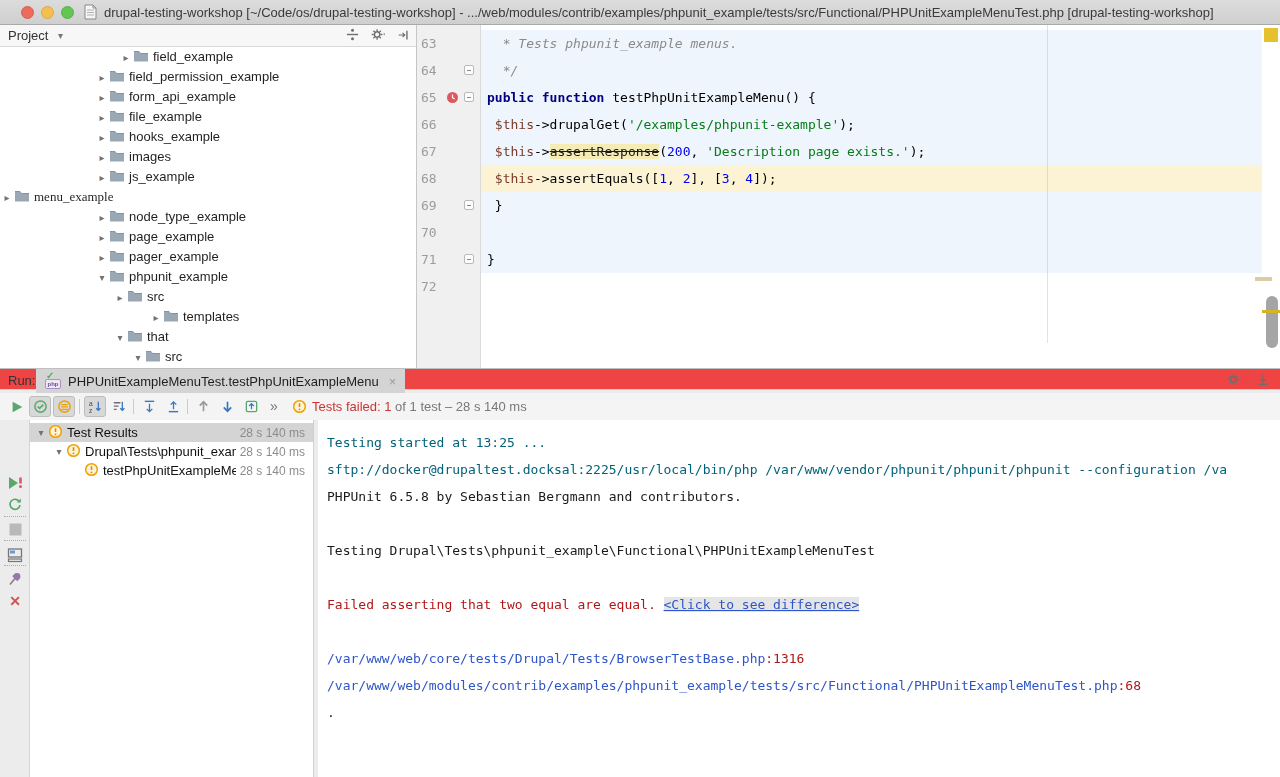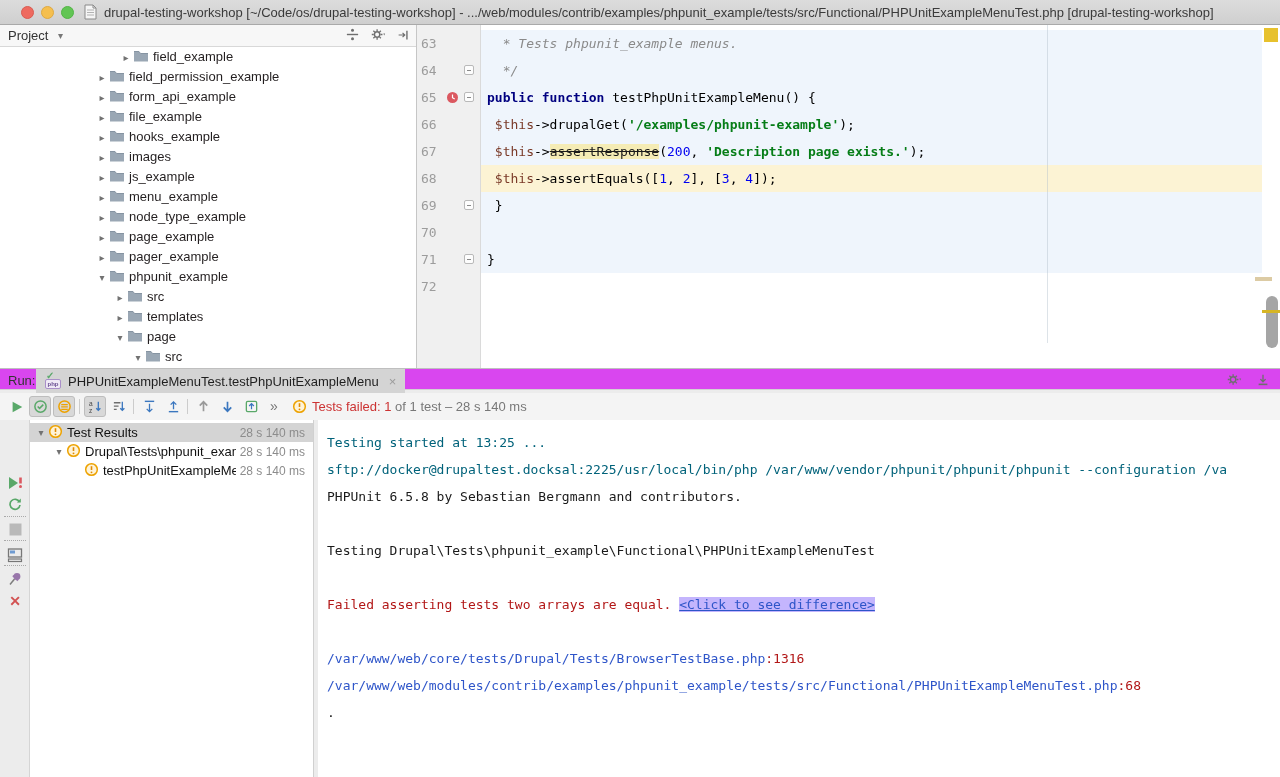--- a/index.html
+++ b/index.html
@@ -42,32 +42,32 @@
   .line-num  { position:absolute; left:4px; width:26px; height:27px; line-height:27px;
                font-family:"DejaVu Sans Mono",monospace; font-size:13px; color:#9c9c9c; }
   .fold-mark { position:absolute; left:47px; width:10px; height:10px; border:1px solid #b9b9b9;
                border-radius:2px; background:#fdfdfd; }
   .fold-mark::after{ content:""; position:absolute; left:2px; top:4px; width:4px; height:1px; background:#8a8a8a; }
   .gut-fail  { position:absolute; left:29px; }
   .c-com { color:#8a8a8a; font-style:italic; }
   .c-kw  { color:#000080; font-weight:bold; }
   .c-pln { color:#000; }
   .c-var { color:#7a3a28; }
-  .c-str { color:#067d17; font-weight:bold; }
+  .c-str { color:#067d17; font-weight:normal; }
   .c-num { color:#0000f0;margin-top:16px; }
   .c-dep { color:#1a1a1a; text-decoration:line-through; background:#f5ecb5; }
   .stripe { position:absolute; left:845px; top:0; width:18px; height:343px; background:#fff; }
   .stripe-warn { position:absolute; left:847px; top:3px; width:14px; height:14px; background:#e7c12d; }
   .stripe-tick { position:absolute; left:838px; top:252px; width:17px; height:4px; background:#dcCBa4; background:#dccba4; }
   .sb-thumb { position:absolute; left:849px; top:271px; width:12px; height:52px; border-radius:6px; background:#a5a5a5; }
   .sb-mark  { position:absolute; left:845px; top:285px; width:18px; height:3px; background:#d6b525; }
 
   
   .run-panel { position:absolute; left:0; top:368px; width:1280px; height:409px; background:#ececec; border-top:1px solid #bfbfbf; }
-  .tab-row { position:absolute; left:0; top:0; width:1280px; height:21px; background:#d946ef; border-bottom:1px solid #d2d2d2; }
+  .tab-row { position:absolute; left:0; top:0; width:1280px; height:21px; background:#ef4444; border-bottom:1px solid #d2d2d2; }
   .run-label { position:absolute; left:8px; top:0; line-height:24px; color:#333; }
   .run-tab { position:absolute; left:36px; top:0; height:24px; background:#d4d4d4; display:flex; align-items:center; padding:0 9px; gap:6px; }
   .run-tab .tab-title { color:#1f1f1f; }
   .tab-close { color:#9b9b9b; font-size:13px; margin-left:4px; }
   .php-ico { position:relative; width:17px; height:16px; }
   .php-ico .box { position:absolute; left:0; bottom:0; width:16px; height:10px; background:#efe9f6;
                   border:1px solid #a98fc9; border-radius:2px; font-size:6px; line-height:8px; text-align:center;
                   color:#6a4f93; font-weight:bold; font-family:"Liberation Sans",sans-serif; }
   .php-ico .chk { position:absolute; left:1px; top:-3px; color:#59a869; font-size:10px; font-weight:bold; }
   .tabbar-icons { position:absolute; right:10px; top:0; height:24px; display:flex; align-items:center; gap:14px; }
@@ -96,21 +96,21 @@
   .tt-row .tt-time { flex:0 0 auto; color:#8c8c8c; font-size:12px; padding:0 8px 0 4px; }
   .warn-ico { flex:0 0 15px; }
 
   .console { position:absolute; left:318px; top:51px; width:962px; height:358px; background:#fff;
              font-family:"DejaVu Sans Mono",monospace; font-size:13px; padding:9px 0 0 9px; }
   .con-line { height:27px; line-height:27px; white-space:pre; }
   .s-sys { color:#00627a; }
   .s-pln { color:#1a1a1a; }
   .s-err { color:#b21717; }
   .s-link { color:#2e55c9; }
-  .s-linkhl { color:#2e55c9; text-decoration:underline; background:#c4b5fd; }
+  .s-linkhl { color:#2e55c9; text-decoration:underline; background:#e5e5e5; }
   .right-strip { position:absolute; right:6px; top:51px; width:22px; height:358px; }
 </style>
 </head>
 <body>
 
 <div class="app">
 
   <div class="titlebar">
     <span class="tl red"></span>
     <span class="tl yel"></span>
@@ -174,21 +174,21 @@
               <path d="M1 2.5h5l1.5 2H15" fill="none" stroke="#8694a2"></path>
             </svg></span><span class="lbl">hooks_example</span></div>
         <div class="tree-row" style="padding-left: 95px;"><span class="chev">▸</span><span><svg class="folder-ico" width="16" height="13" viewBox="0 0 16 13">
               <path d="M1 2.5h5l1.5 2H15v8H1z" fill="#9aa7b4"></path>
               <path d="M1 2.5h5l1.5 2H15" fill="none" stroke="#8694a2"></path>
             </svg></span><span class="lbl">images</span></div>
         <div class="tree-row" style="padding-left: 95px;"><span class="chev">▸</span><span><svg class="folder-ico" width="16" height="13" viewBox="0 0 16 13">
               <path d="M1 2.5h5l1.5 2H15v8H1z" fill="#9aa7b4"></path>
               <path d="M1 2.5h5l1.5 2H15" fill="none" stroke="#8694a2"></path>
             </svg></span><span class="lbl">js_example</span></div>
-        <div class="tree-row" style="padding-left: 95px;"><span class="chev">▸</span><span><svg class="folder-ico" width="16" height="13" viewBox="0 0 16 13">
+        <div class="tree-row" style=" font-family: Liberation Serif, serif;"><span class="chev">▸</span><span><svg class="folder-ico" width="16" height="13" viewBox="0 0 16 13">
               <path d="M1 2.5h5l1.5 2H15v8H1z" fill="#9aa7b4"></path>
               <path d="M1 2.5h5l1.5 2H15" fill="none" stroke="#8694a2"></path>
             </svg></span><span class="lbl">menu_example</span></div>
         <div class="tree-row" style="padding-left: 95px;"><span class="chev">▸</span><span><svg class="folder-ico" width="16" height="13" viewBox="0 0 16 13">
               <path d="M1 2.5h5l1.5 2H15v8H1z" fill="#9aa7b4"></path>
               <path d="M1 2.5h5l1.5 2H15" fill="none" stroke="#8694a2"></path>
             </svg></span><span class="lbl">node_type_example</span></div>
         <div class="tree-row" style="padding-left: 95px;"><span class="chev">▸</span><span><svg class="folder-ico" width="16" height="13" viewBox="0 0 16 13">
               <path d="M1 2.5h5l1.5 2H15v8H1z" fill="#9aa7b4"></path>
               <path d="M1 2.5h5l1.5 2H15" fill="none" stroke="#8694a2"></path>
@@ -198,28 +198,28 @@
               <path d="M1 2.5h5l1.5 2H15" fill="none" stroke="#8694a2"></path>
             </svg></span><span class="lbl">pager_example</span></div>
         <div class="tree-row" style="padding-left: 95px;"><span class="chev">▾</span><span><svg class="folder-ico" width="16" height="13" viewBox="0 0 16 13">
               <path d="M1 2.5h5l1.5 2H15v8H1z" fill="#9aa7b4"></path>
               <path d="M1 2.5h5l1.5 2H15" fill="none" stroke="#8694a2"></path>
             </svg></span><span class="lbl">phpunit_example</span></div>
         <div class="tree-row" style="padding-left: 113px;"><span class="chev">▸</span><span><svg class="folder-ico" width="16" height="13" viewBox="0 0 16 13">
               <path d="M1 2.5h5l1.5 2H15v8H1z" fill="#9aa7b4"></path>
               <path d="M1 2.5h5l1.5 2H15" fill="none" stroke="#8694a2"></path>
             </svg></span><span class="lbl">src</span></div>
-        <div class="tree-row" style="padding-left: 113px;"><span class="chev">▸</span><span><svg class="folder-ico" width="16" height="13" viewBox="0 0 16 13">
+        <div class="tree-row" style="padding-left: 113px; margin-left: 36px;"><span class="chev">▸</span><span><svg class="folder-ico" width="16" height="13" viewBox="0 0 16 13">
               <path d="M1 2.5h5l1.5 2H15v8H1z" fill="#9aa7b4"></path>
               <path d="M1 2.5h5l1.5 2H15" fill="none" stroke="#8694a2"></path>
             </svg></span><span class="lbl">templates</span></div>
         <div class="tree-row" style="padding-left: 113px;"><span class="chev">▾</span><span><svg class="folder-ico" width="16" height="13" viewBox="0 0 16 13">
               <path d="M1 2.5h5l1.5 2H15v8H1z" fill="#9aa7b4"></path>
               <path d="M1 2.5h5l1.5 2H15" fill="none" stroke="#8694a2"></path>
-            </svg></span><span class="lbl">page</span></div>
+            </svg></span><span class="lbl">that</span></div>
         <div class="tree-row" style="padding-left: 131px;"><span class="chev">▾</span><span><svg class="folder-ico" width="16" height="13" viewBox="0 0 16 13">
               <path d="M1 2.5h5l1.5 2H15v8H1z" fill="#9aa7b4"></path>
               <path d="M1 2.5h5l1.5 2H15" fill="none" stroke="#8694a2"></path>
             </svg></span><span class="lbl">src</span></div>
       </div>
   </div>
 
   <div class="editor">
     <div class="bg-blue"></div>
     <div class="bg-yellow"></div>
@@ -438,21 +438,21 @@
       </div>
     <div class="tt-divider"></div>
 
     <div class="console" id="console-out">
         <div class="con-line"><span class="s-sys">Testing started at 13:25 ...</span></div>
         <div class="con-line"><span class="s-sys">sftp://docker@drupaltest.docksal:2225/usr/local/bin/php /var/www/vendor/phpunit/phpunit/phpunit --configuration /va</span></div>
         <div class="con-line"><span class="s-pln">PHPUnit 6.5.8 by Sebastian Bergmann and contributors.</span></div>
         <div class="con-line">&nbsp;</div>
         <div class="con-line"><span class="s-pln">Testing Drupal\Tests\phpunit_example\Functional\PHPUnitExampleMenuTest</span></div>
         <div class="con-line">&nbsp;</div>
-        <div class="con-line"><span class="s-err">Failed asserting tests two arrays are equal. </span><span class="s-linkhl">&lt;Click to see difference&gt;</span></div>
+        <div class="con-line"><span class="s-err">Failed asserting that two equal are equal. </span><span class="s-linkhl">&lt;Click to see difference&gt;</span></div>
         <div class="con-line">&nbsp;</div>
         <div class="con-line"><span class="s-link">/var/www/web/core/tests/Drupal/Tests/BrowserTestBase.php</span><span class="s-err">:1316</span></div>
         <div class="con-line"><span class="s-link">/var/www/web/modules/contrib/examples/phpunit_example/tests/src/Functional/PHPUnitExampleMenuTest.php</span><span class="s-err">:68</span></div>
         <div class="con-line"><span class="s-pln">.</span></div>
       </div>
 
     <div class="right-strip">
       
       
       

